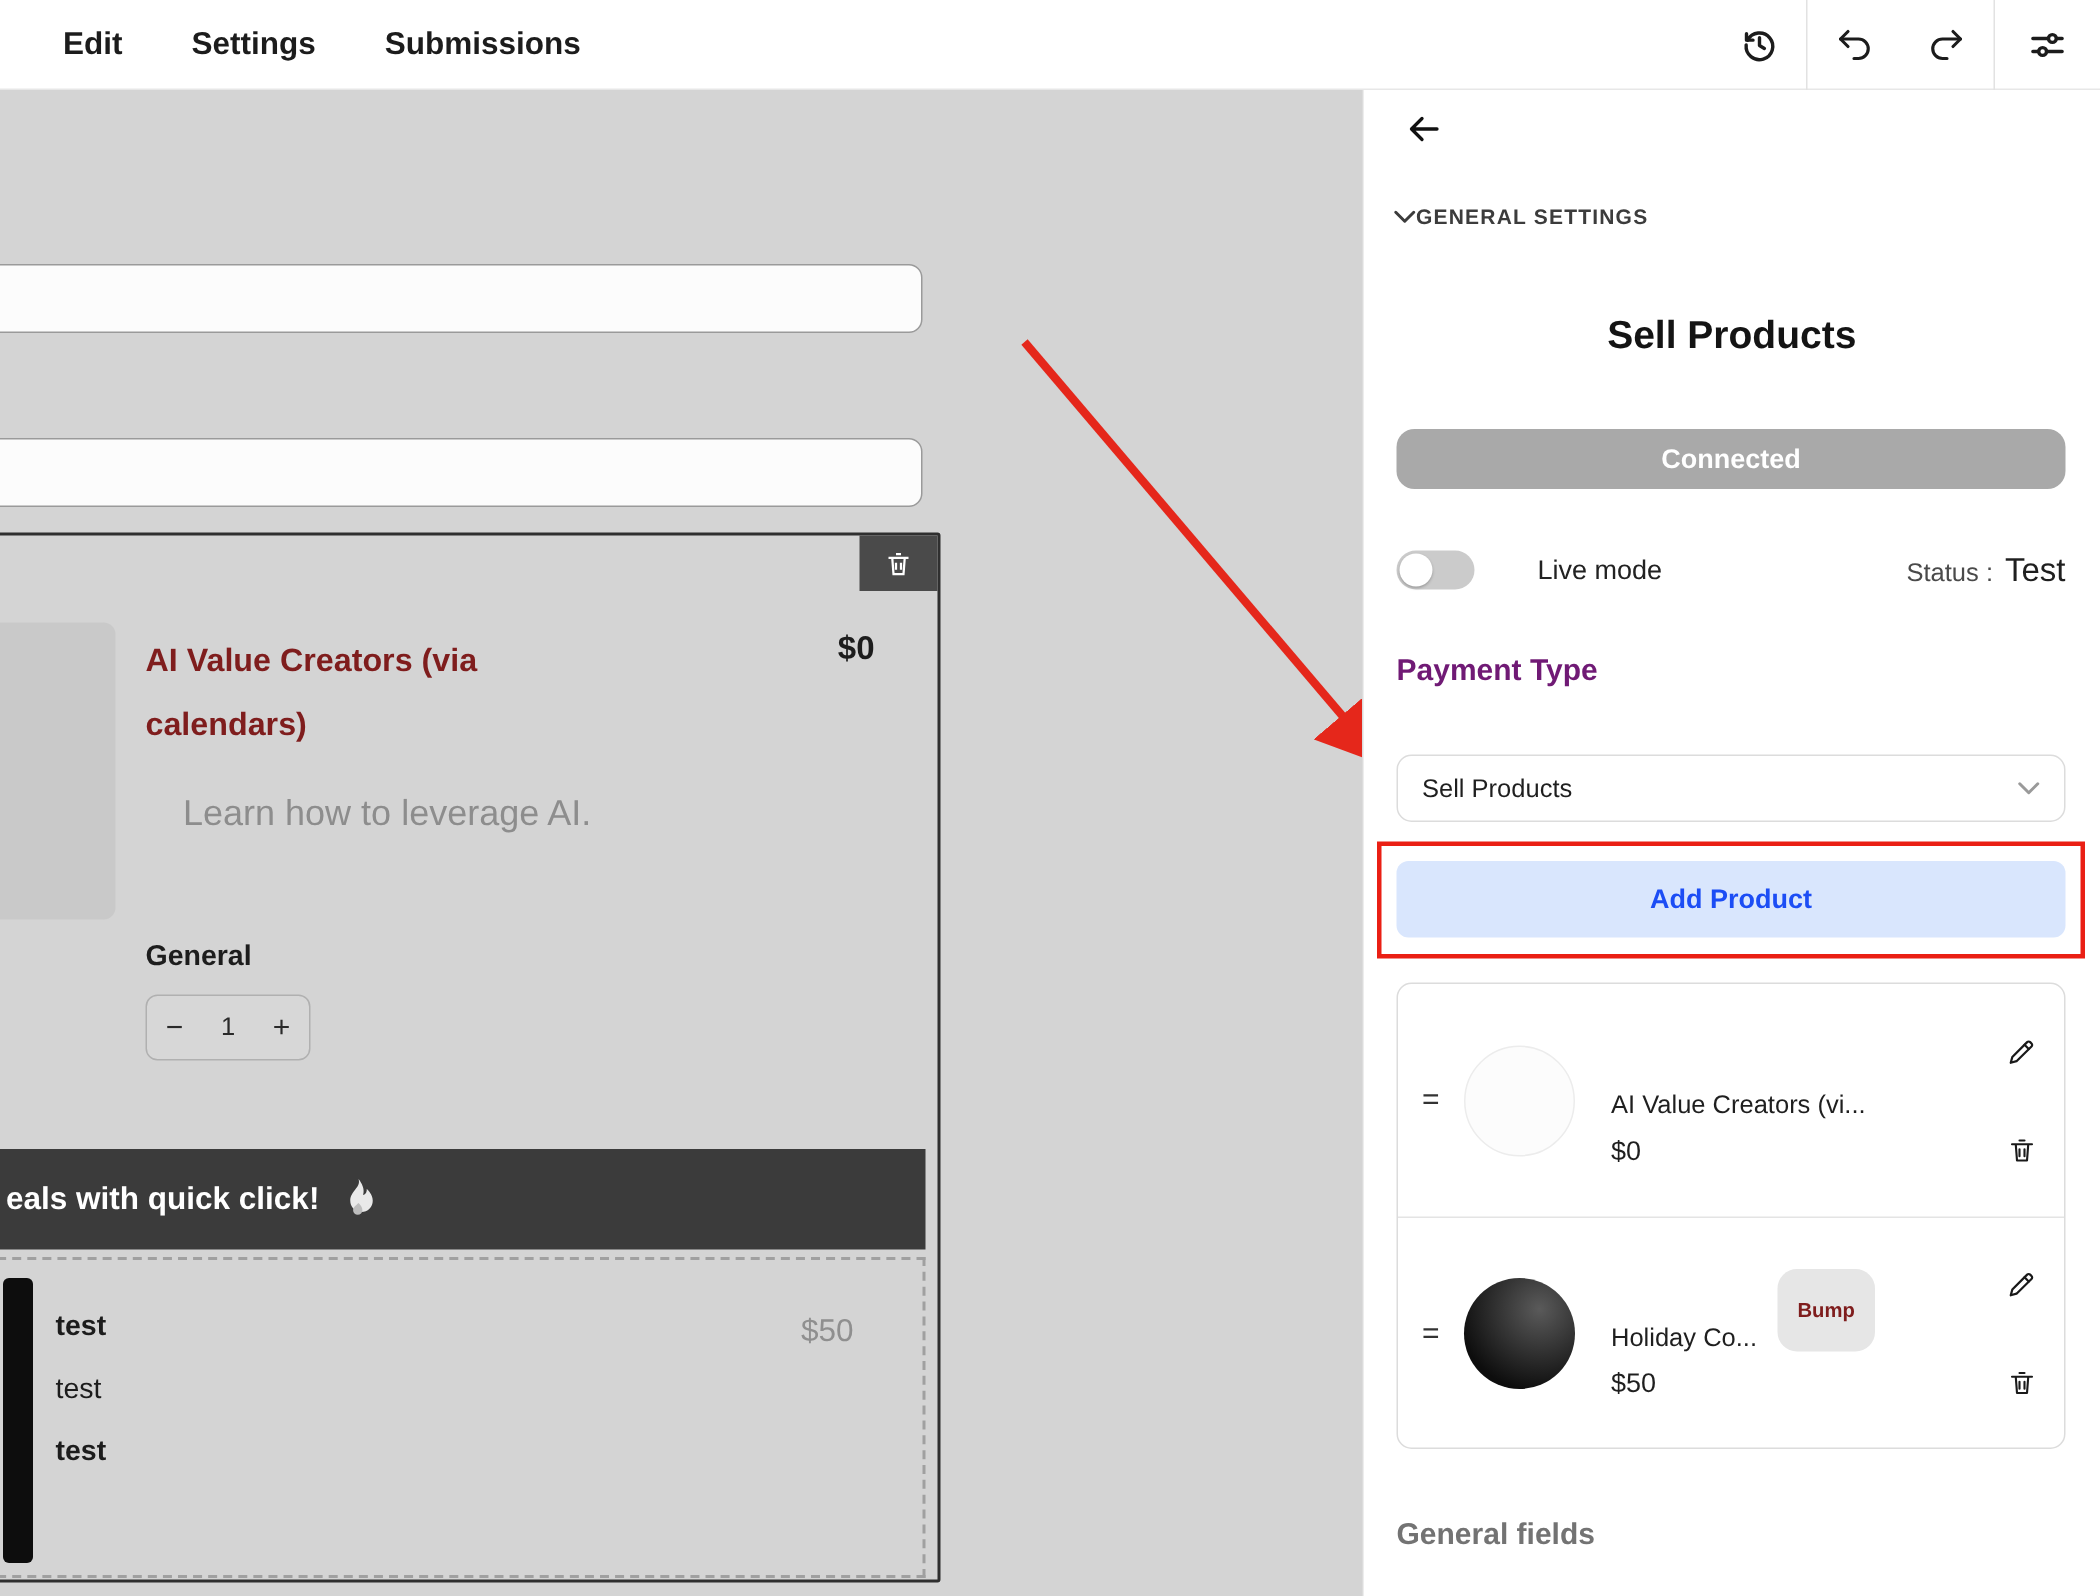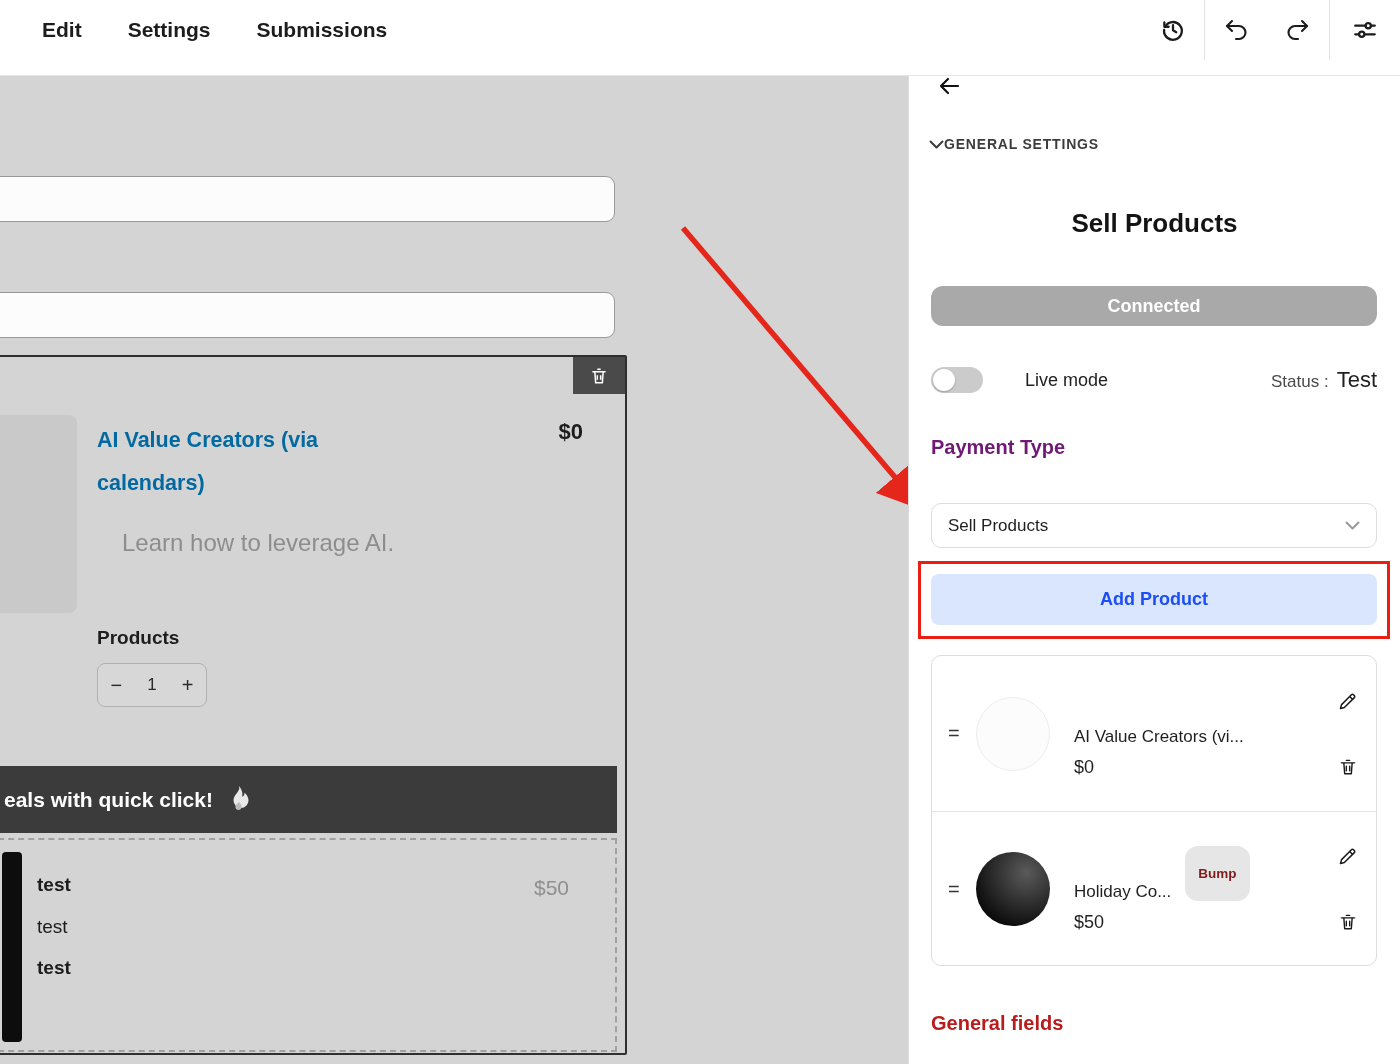--- a/index.html
+++ b/index.html
@@ -1,20 +1,20 @@
 <!DOCTYPE html>
 <html><head>
 <meta charset="utf-8">
 <style>
   * { margin:0; padding:0; box-sizing:border-box; }
   html,body { width:1400px; height:1064px; overflow:hidden; background:#fff;
     font-family:"Liberation Sans", sans-serif; }
 
   
-  .topbar { position:absolute; top:0; left:0; width:1400px; height:76px;
+  .topbar { position:absolute; top:0; left:0; width:1400px; height:60px;
     background:#fff; border-bottom:1px solid #e7e7e7; z-index:30; }
   .topnav { position:absolute; left:42px; top:0; height:60px; display:flex;
     align-items:center; gap:46px; }
   .topnav .mi { font-size:21px; font-weight:700; color:#1c1c1c; cursor:pointer; }
   .topactions { position:absolute; right:0; top:0; height:60px; display:flex;
     align-items:stretch; }
   .ticon { width:62px; display:flex; align-items:center; justify-content:center;
     cursor:pointer; }
   .tdiv { width:1px; background:#e2e2e2; }
   .ticon svg { stroke:#1c1c1c; fill:none; stroke-width:2.1; stroke-linecap:round;
@@ -29,21 +29,21 @@
 
   .card { position:absolute; left:-24px; top:295px; width:651px; height:700px;
     border:2px solid #2f2f2f; border-radius:2px; }
   .card-trash { position:absolute; top:0; right:0; width:52px; height:37px;
     background:#4a4a4a; display:flex; align-items:center; justify-content:center;
     cursor:pointer; }
   .card-trash svg { stroke:#fff; fill:none; stroke-width:1.8; }
   .pimg { position:absolute; left:2px; top:58px; width:97px; height:198px;
     background:#c9c9c9; border-radius:8px; }
   .ptitle { position:absolute; left:119px; top:62px; width:310px; font-size:21.5px;
-    font-weight:700; color:#0369a1; line-height:43px; }
+    font-weight:700; color:#7f1d1d; line-height:43px; }
   .pprice { position:absolute; right:42px; top:62px; font-size:22px; font-weight:700;
     color:#1d1d1d; }
   .pdesc { position:absolute; left:119px; top:165px; width:290px; font-size:24px;
     color:#8d8d8d; line-height:41px;margin-left:25px; }
   .qlabel { position:absolute; left:119px; top:270px; font-size:19px; font-weight:600;
     color:#1d1d1d; }
   .stepper { position:absolute; left:119px; top:306px; width:110px; height:44px;
     border:1px solid #b0b0b0; border-radius:8px; display:flex; align-items:center;
     justify-content:space-around; font-size:18px; color:#2a2a2a; background:rgba(255,255,255,0.08); }
   .stepper .sb { cursor:pointer; font-size:20px; }
@@ -121,21 +121,21 @@
     text-overflow:ellipsis;margin-top:37px; }
   .badge { margin-left:14px; background:#e6e6e6; border-radius:13px; padding:20px 13px;
     font-size:13.5px; font-weight:700; color:#7f1d1d; flex:0 0 auto; }
   .pamount { font-size:18px; color:#1f1f1f; margin-top:10px; }
   .rowicons { display:flex; flex-direction:column; justify-content:space-between;
     height:90px; padding:2px 4px; }
   .rowicons .ric { cursor:pointer; display:flex; align-items:center; justify-content:center; }
   .rowicons svg { stroke:#1a1a1a; fill:none; stroke-width:1.7; stroke-linecap:round;
     stroke-linejoin:round; }
   .gfields { position:absolute; left:22px; top:952px; font-size:20px; font-weight:700;
-    color:#b91c1c;text-align:right; }
+    color:#737373;text-align:right; }
 </style>
 </head>
 <body>
 
 <div class="topbar">
   <div class="topnav">
     <span class="mi">Edit</span>
     <span class="mi">Settings</span>
     <span class="mi">Submissions</span>
   </div>
@@ -180,21 +180,21 @@
   <div class="card">
     <div class="card-trash">
       <svg width="20" height="20" viewBox="0 0 24 24">
         <path d="M4 7h16M10 4h4M7 7l1 13h8l1-13M10 11v5.5M14 11v5.5"></path>
       </svg>
     </div>
     <div class="pimg"></div>
     <div class="ptitle">AI Value Creators (via calendars)</div>
     <div class="pprice">$0</div>
     <div class="pdesc">Learn how to leverage AI.</div>
-    <div class="qlabel">Products</div>
+    <div class="qlabel">General</div>
     <div class="stepper">
       <span class="sb">−</span>
       <span class="sv">1</span>
       <span class="sb">+</span>
     </div>
 
     <div class="banner">
       <span class="btext">eals with quick click!</span>
       <svg width="24" height="30" viewBox="0 0 24 30">
         <path d="M12 1c2 5.5-5.5 8-5.5 14.5a7.5 7.5 0 0 0 15 0c0-4-2.6-6.4-4-8 .2 2.6-1.2 4-2.5 4.2 1.4-3.8-.8-8-3-10.7z" fill="#e9e9e9"></path>

